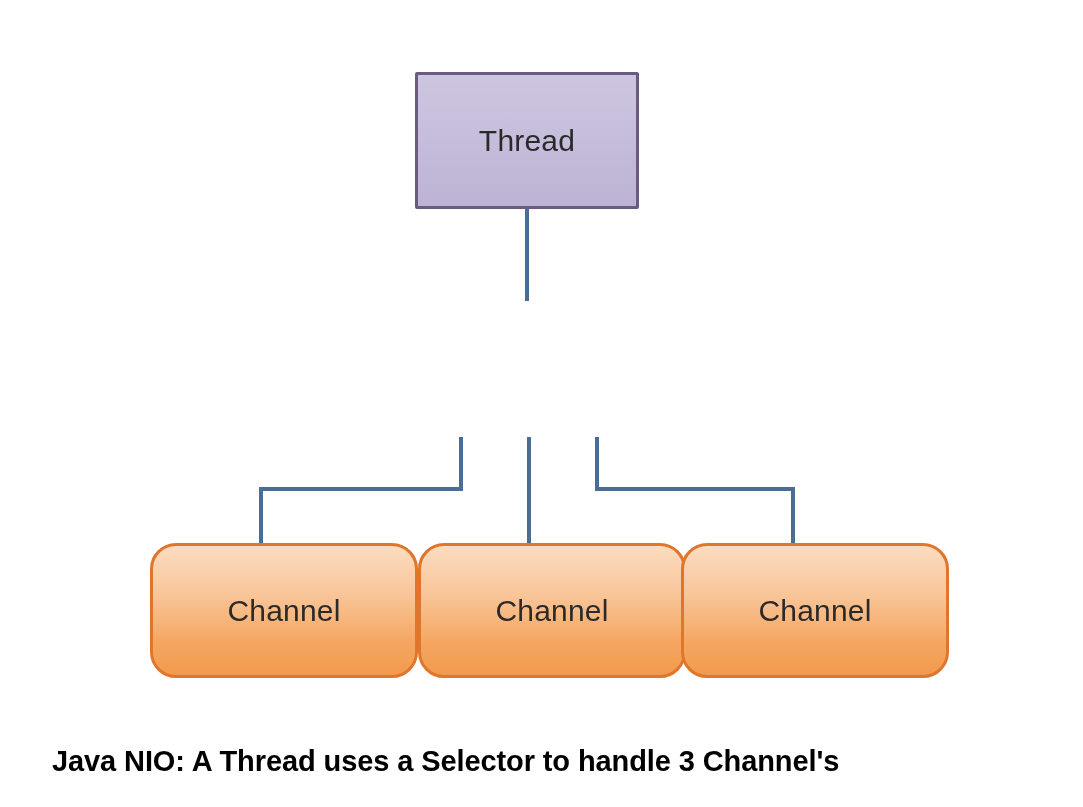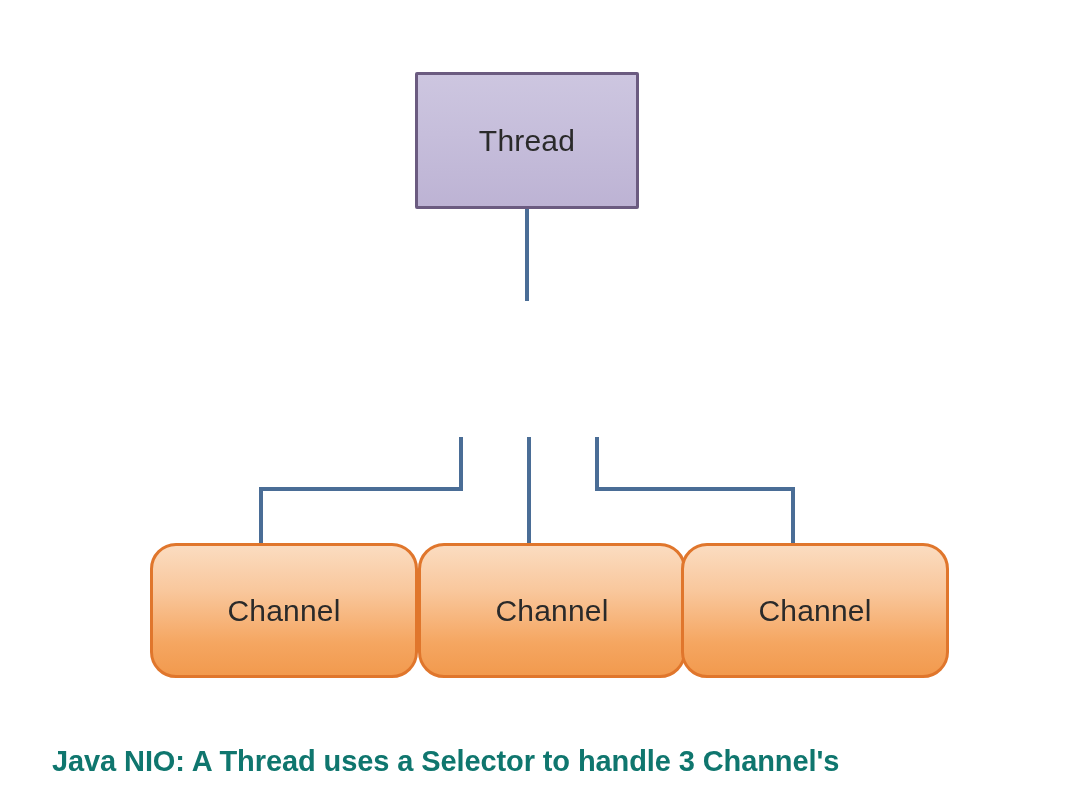--- a/index.html
+++ b/index.html
@@ -89,21 +89,21 @@
   #channel-node-2 { left: 681px; }
 
   
   #caption {
     position: absolute;
     left: 52px;
     top: 745px;
     width: 980px;
     font-size: 29px;
     font-weight: bold;
-    color: #0f766e;
+    color: #000000;
     font-family: "Liberation Sans", sans-serif;
     letter-spacing: -0.1px;
     white-space: nowrap;
   }
 </style>
 </head>
 <body>
 
 <div id="canvas">
 

